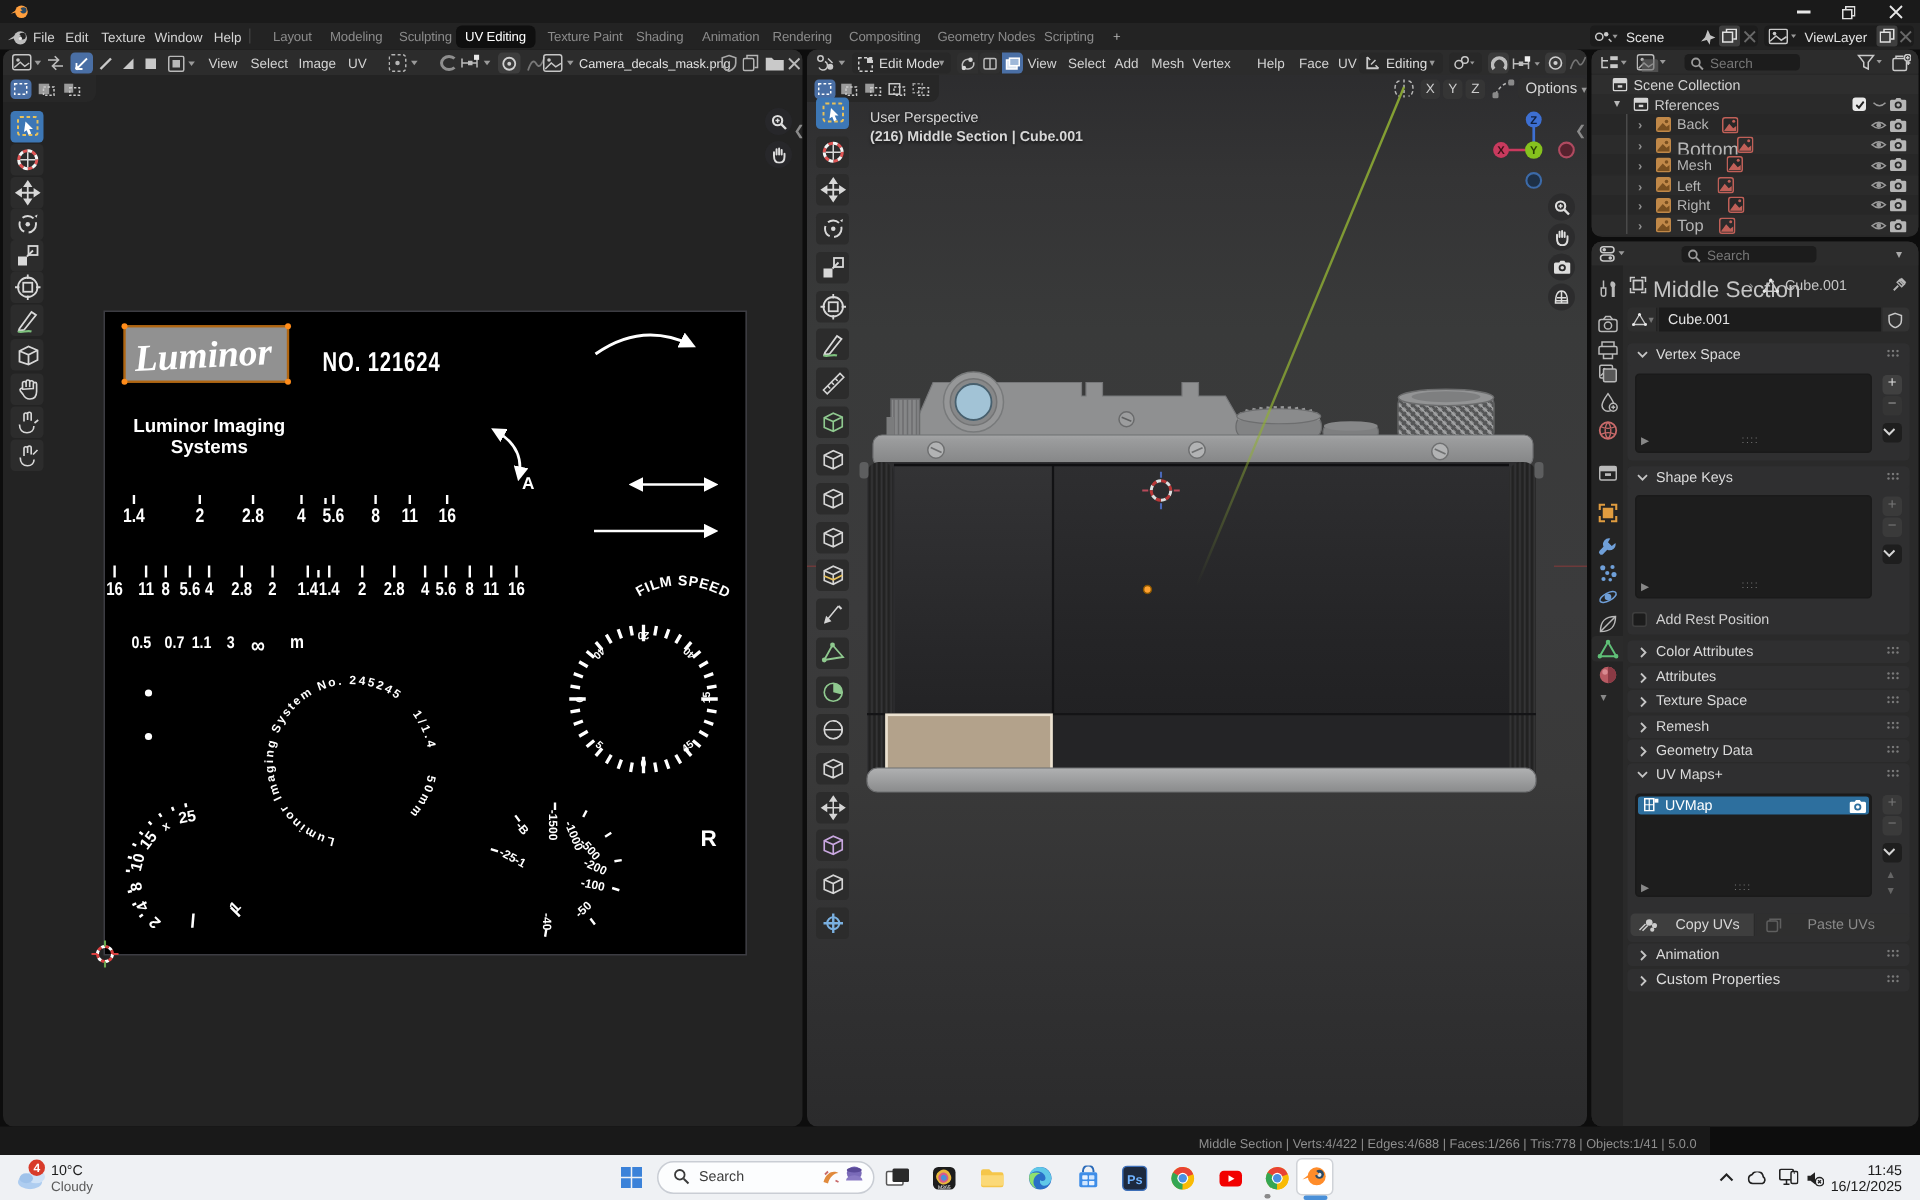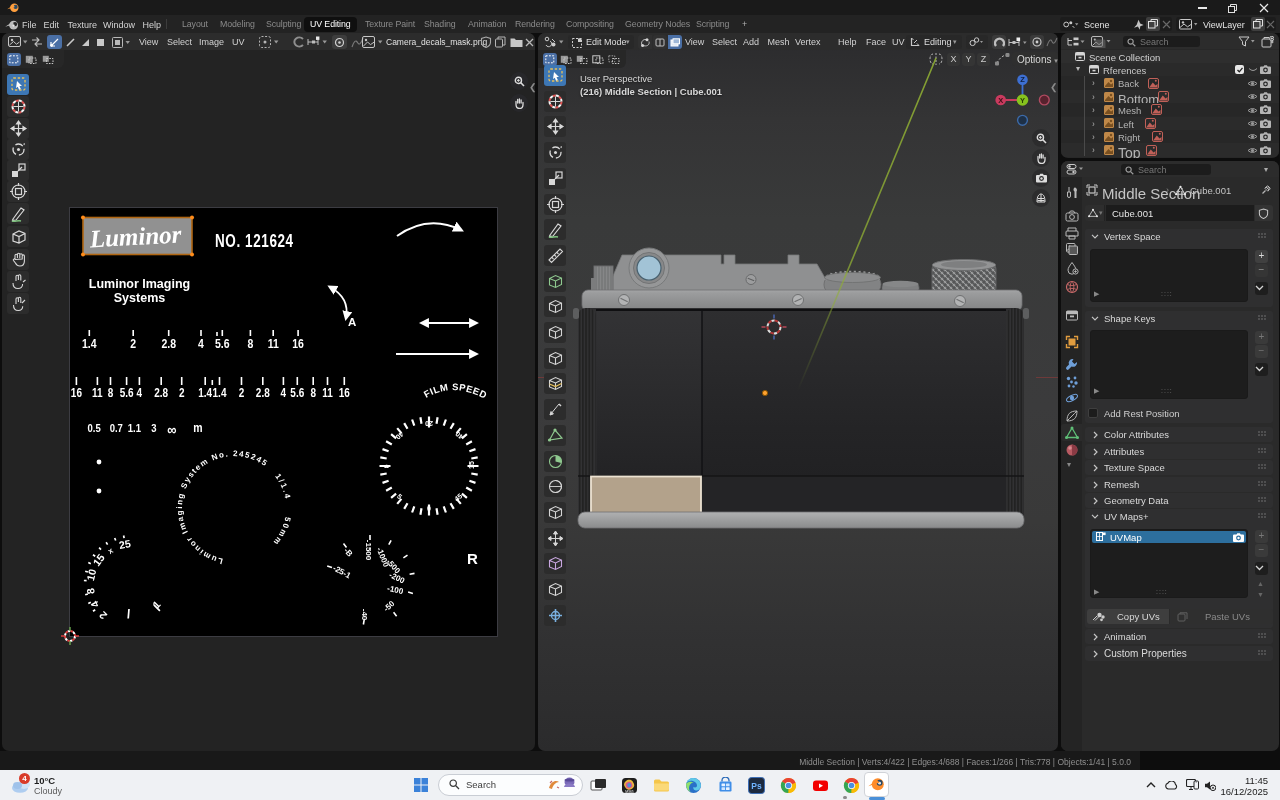--- a/index.html
+++ b/index.html
@@ -913,21 +913,21 @@
       <circle cx="5.5" cy="5" r="2.4" fill="#2a2a2a"></circle>
       <circle cx="5.5" cy="5" r="1.2" fill="#b5b5b5"></circle>
     </svg>
     <div class="a" style="left:0;top:110.30000000000001px;width:218px;height:13.4px;background:#2b2b2b"></div>
     <span class="a" style="left:31px;top:112.30000000000001px;color:#909090;font-size:8.5px;font-weight:bold">›</span>
     <svg class="a" style="left:43px;top:112.10000000000001px" width="10" height="10" viewBox="0 0 10 10">
       <rect width="10" height="10" rx="1.5" fill="#c08848"></rect>
       <circle cx="7" cy="3" r="1.2" fill="#7a5020"></circle>
       <path d="M1 8 L4.5 4 L7 6.5 L9 5 V9 H1 Z" fill="#7a5020"></path>
     </svg>
-    <span class="a" style="left:57px;top:112.30000000000001px;color:#b5b5b5;font-size:14px">Top</span>
+    <span class="a" style="left:57px;top:112.30000000000001px;color:#b5b5b5;font-size:11px">Top</span>
     <svg class="a" style="left:85px;top:111.50000000000001px" width="11" height="11" viewBox="0 0 11 11">
       <rect x="0.5" y="0.5" width="10" height="10" rx="1.5" fill="none" stroke="#c06058"></rect>
       <circle cx="7.8" cy="2.8" r="1" fill="#c06058"></circle>
       <path d="M1.5 9 L4.8 4.5 L7.5 7.5 L9.5 6 V9.5 H1.5 Z" fill="#c06058"></path>
     </svg>
     <svg class="a" style="left:186px;top:112.80000000000001px" width="11" height="9" viewBox="0 0 11 9">
       <path d="M1 4.5 Q5.5 0.5 10 4.5 Q5.5 8.5 1 4.5 Z" fill="none" stroke="#9a9a9a"></path>
       <circle cx="5.5" cy="4.5" r="1.6" fill="#9a9a9a"></circle>
     </svg>
     <svg class="a" style="left:199px;top:112.50000000000001px" width="11" height="9" viewBox="0 0 11 9">
@@ -1272,21 +1272,21 @@
 <div id="statusbar" class="a">
     <span class="a" style="right:9px;top:5.5px;font-size:8.5px;color:#8f8f8f">Middle Section&nbsp;|&nbsp;Verts:4/422&nbsp;|&nbsp;Edges:4/688&nbsp;|&nbsp;Faces:1/266&nbsp;|&nbsp;Tris:778&nbsp;|&nbsp;Objects:1/41&nbsp;|&nbsp;5.0.0</span>
   </div>
 <div id="taskbar" class="a">
     <svg class="a" style="left:11px;top:8px" width="22" height="15" viewBox="0 0 22 15">
       <ellipse cx="9" cy="10" rx="8" ry="4.8" fill="#aecdf0"></ellipse>
       <ellipse cx="13" cy="6.5" rx="6" ry="4.4" fill="#cfe2f7"></ellipse>
       <ellipse cx="6.5" cy="7.5" rx="4.5" ry="3.4" fill="#9fc2ea"></ellipse>
     </svg>
     <div class="a" style="left:19px;top:3px;width:11px;height:11px;border-radius:50%;background:#d83b2a;color:#fff;font-size:8px;text-align:center;line-height:11px;font-weight:bold">4</div>
-    <span class="a" style="left:34px;top:5px;font-size:9.5px;color:#1c1c1c;font-weight:bold">10°C</span>
+    <span class="a" style="left:34px;top:5px;font-size:9.5px;color:#1c1c1c;font-weight:normal">10°C</span>
     <span class="a" style="left:34px;top:16px;font-size:9px;color:#5a5a5a">Cloudy</span>
     <svg class="a" style="left:414px;top:8px" width="14" height="14" viewBox="0 0 14 14">
       <rect x="0" y="0" width="6.5" height="6.5" fill="#3b82d9"></rect>
       <rect x="7.5" y="0" width="6.5" height="6.5" fill="#3b82d9"></rect>
       <rect x="0" y="7.5" width="6.5" height="6.5" fill="#3b82d9"></rect>
       <rect x="7.5" y="7.5" width="6.5" height="6.5" fill="#3b82d9"></rect>
     </svg>
     <div class="a" style="left:438px;top:3.5px;width:145px;height:22px;background:#fcfdfe;border:1px solid #c9cdd4;border-radius:11px"></div>
     <svg class="a" style="left:449px;top:9px" width="11" height="11" viewBox="0 0 11 11">
       <circle cx="4.2" cy="4.2" r="3.2" fill="none" stroke="#3a3a3a" stroke-width="1.2"></circle>

